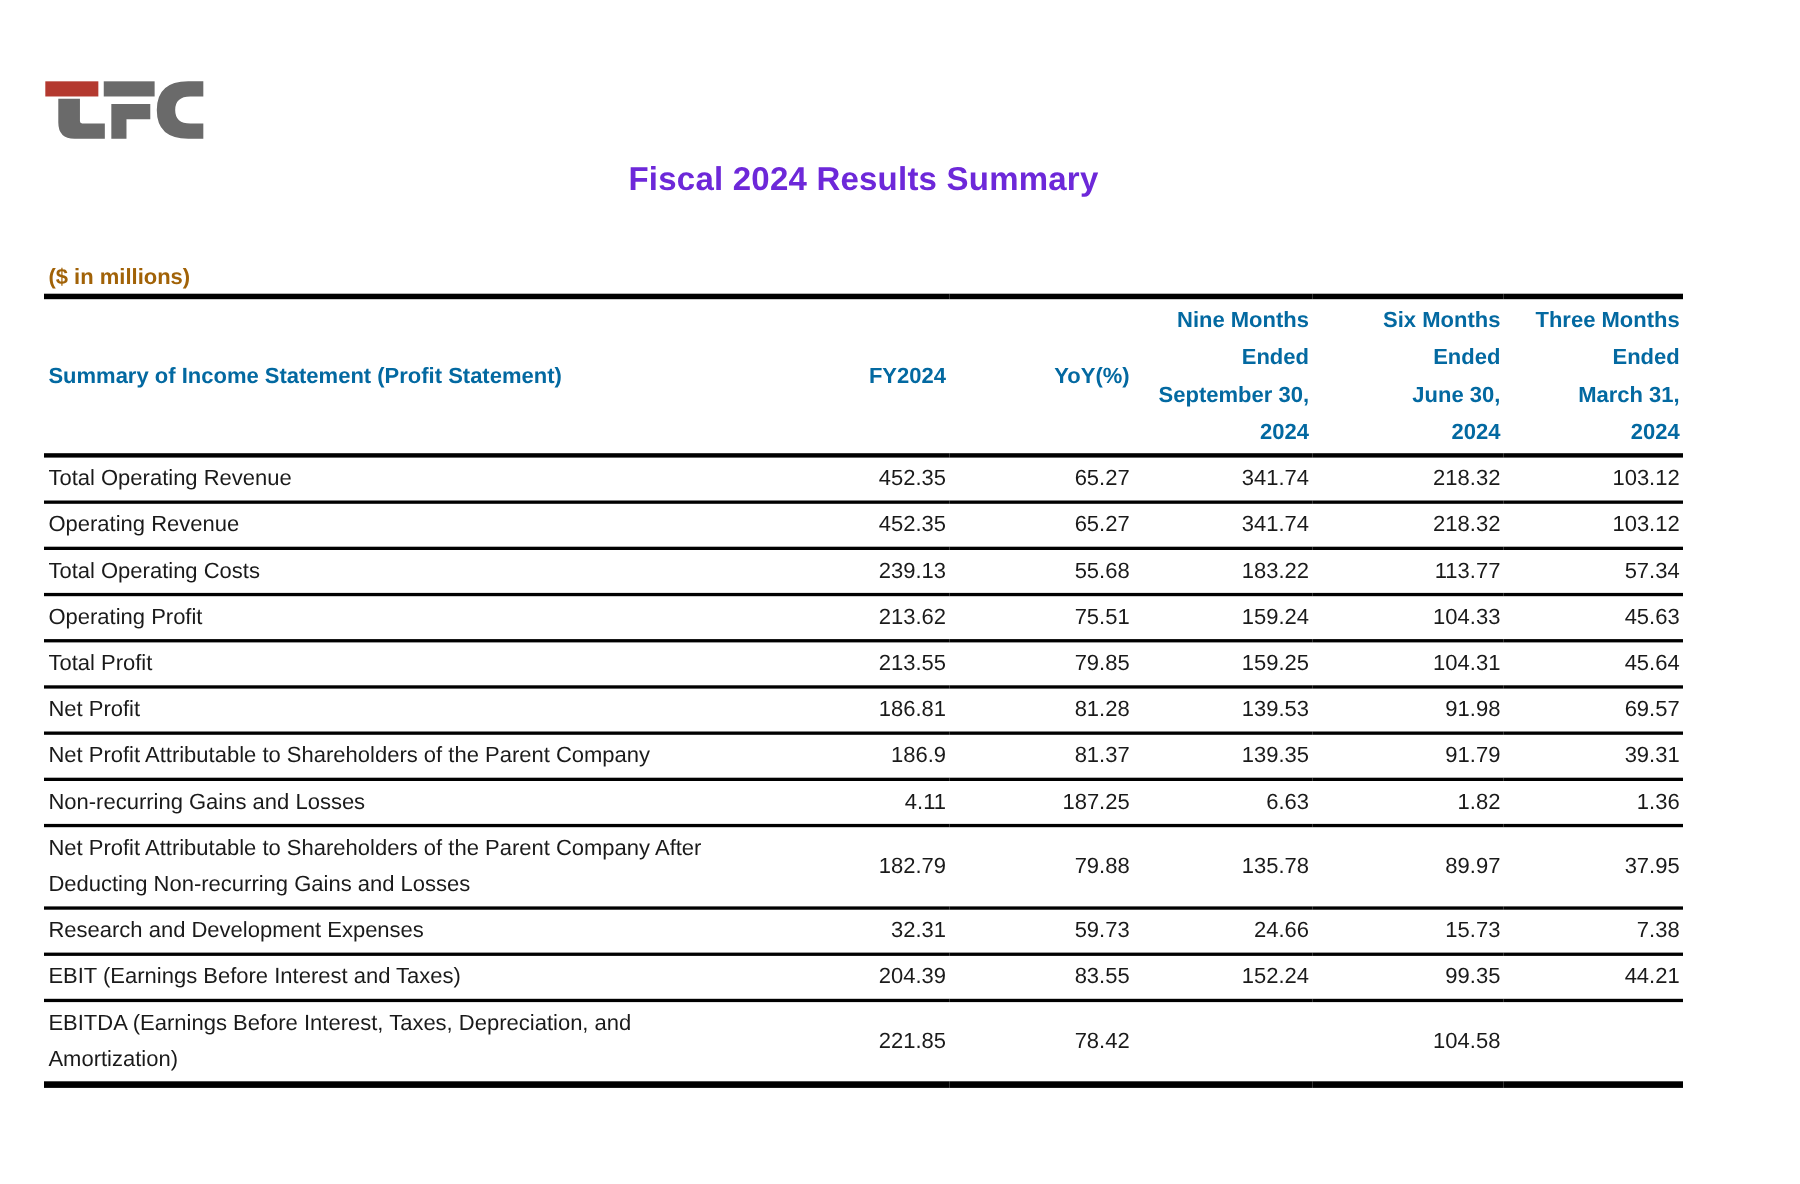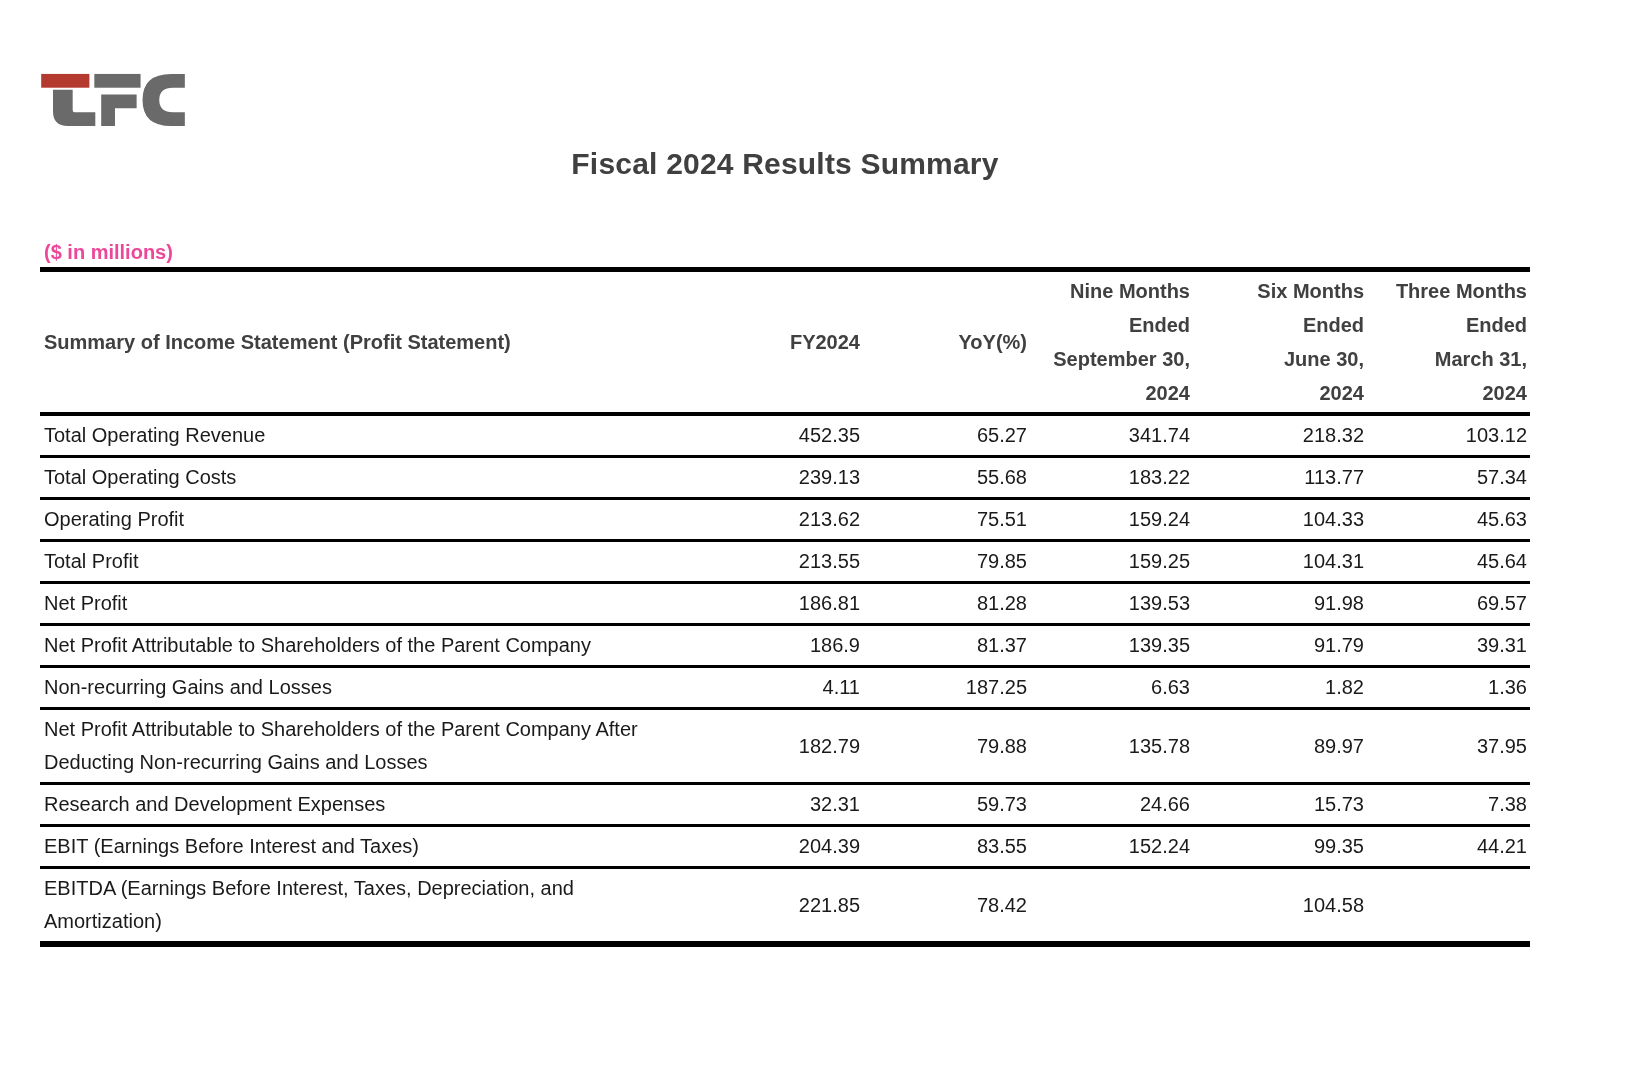--- a/index.html
+++ b/index.html
@@ -12,35 +12,35 @@
   *{box-sizing:border-box;margin:0;padding:0;}
   html,body{width:1636px;height:1076px;background:var(--bg);overflow:hidden;}
   body{font-family:"Liberation Sans","DejaVu Sans",sans-serif;color:var(--text);}
   .page{position:relative;width:1636px;height:1076px;}
 
   .logo{margin:70px 0 0 40px;width:148px;height:61px;}
   .logo svg{display:block;}
 
   .title{
     margin:16px 0 0 40px;width:1490px;text-align:center;
-    font-size:30px;font-weight:700;color:#404040;letter-spacing:0.2px;
+    font-size:30px;font-weight:700;color:#6d28d9;letter-spacing:0.2px;
   }
 
   .units{
-    margin:60px 0 3px 44px;font-size:20px;font-weight:700;color:#ec4899;
+    margin:60px 0 3px 44px;font-size:20px;font-weight:700;color:#a16207;
   }
 
   table.results{
     margin-left:40px;width:1490px;border-collapse:collapse;table-layout:fixed;
     border-top:5px solid var(--border);
     border-bottom:6px solid var(--border);
   }
   thead th{
     border-bottom:4px solid var(--border);
-    font-size:20px;font-weight:700;color:#404040;
+    font-size:20px;font-weight:700;color:#0369a1;
     line-height:34px;padding:2px 3px 2px 0;
     vertical-align:middle;text-align:right;
   }
   thead th.label-col{text-align:left;padding-left:4px;}
   tbody td{
     border-top:3px solid var(--border);
     font-size:20px;line-height:33px;color:var(--text);
     padding:3px 3px 3px 0;vertical-align:middle;
   }
   tbody td.label{text-align:left;padding-left:4px;padding-right:10px;}
@@ -108,20 +108,28 @@
     <tbody>
       <tr>
         <td class="label">Total Operating Revenue</td>
         <td class="num">452.35</td>
         <td class="num">65.27</td>
         <td class="num">341.74</td>
         <td class="num">218.32</td>
         <td class="num">103.12</td>
       </tr>
       <tr>
+        <td class="label">Operating Revenue</td>
+        <td class="num">452.35</td>
+        <td class="num">65.27</td>
+        <td class="num">341.74</td>
+        <td class="num">218.32</td>
+        <td class="num">103.12</td>
+      </tr>
+      <tr>
         <td class="label">Total Operating Costs</td>
         <td class="num">239.13</td>
         <td class="num">55.68</td>
         <td class="num">183.22</td>
         <td class="num">113.77</td>
         <td class="num">57.34</td>
       </tr>
       <tr>
         <td class="label">Operating Profit</td>
         <td class="num">213.62</td>

